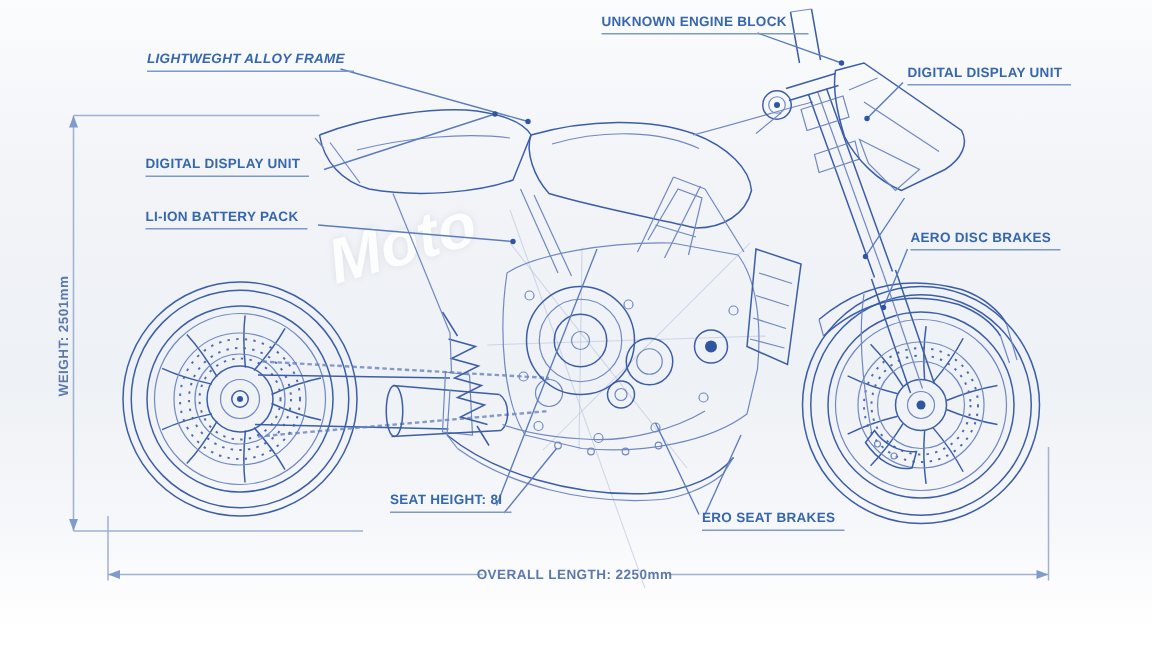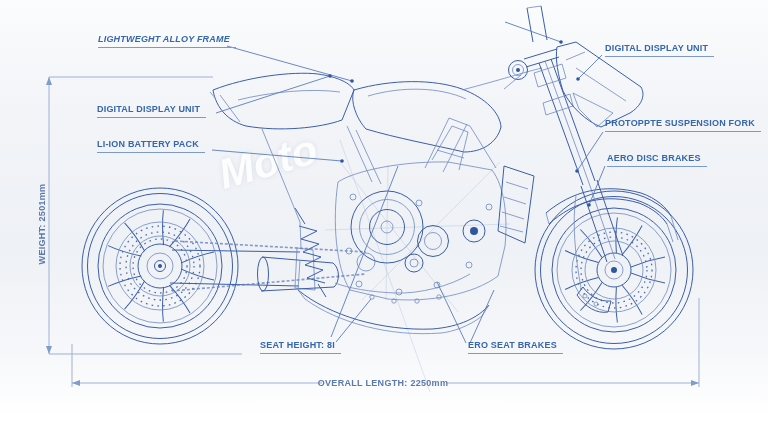--- a/index.html
+++ b/index.html
@@ -231,28 +231,28 @@
       <path class="dim" d="M446,383 L699,383"></path>
       <polygon class="arr" points="72,383 80,380 80,386"></polygon>
       <polygon class="arr" points="699,383 691,380 691,386"></polygon>
       <text class="dimtxt" x="383" y="386" text-anchor="middle">OVERALL LENGTH: 2250mm</text>
       <text class="dimtxt" x="42" y="227" text-anchor="middle" transform="rotate(-90 42 224)">WEIGHT: 2501mm</text>
     </g>
   </svg>
 
   <div class="callout" style="left:98px;top:34px;font-style:italic;">LIGHTWEGHT ALLOY FRAME</div>
 
+  <div class="callout" style="left:401px;top:9px;padding-right:14px;">UNKNOWN ENGINE BLOCK</div>
 
   <div class="callout" style="left:605px;top:43px;">DIGITAL DISPLAY UNIT</div>
 
   <div class="callout" style="left:97px;top:104px;">DIGITAL DISPLAY UNIT</div>
 
   <div class="callout" style="left:97px;top:139px;">LI-ION BATTERY PACK</div>
 
-  <div class="callout" style="left:605px;top:118px;">PROTOPPTE SUSPENSION FORK</div>
 
   <div class="callout" style="left:607px;top:153px;text-align:center;">AERO DISC BRAKES</div>
 
-  <div class="callout" style="left:260px;top:340px;">SEAT HEIGHT: 8I</div>
+  <div class="callout" style="left:260px;top:328px;">SEAT HEIGHT: 8I</div>
 
   <div class="callout" style="left:468px;top:340px;">ERO SEAT BRAKES</div>
 
 </div>
 
 </body></html>

